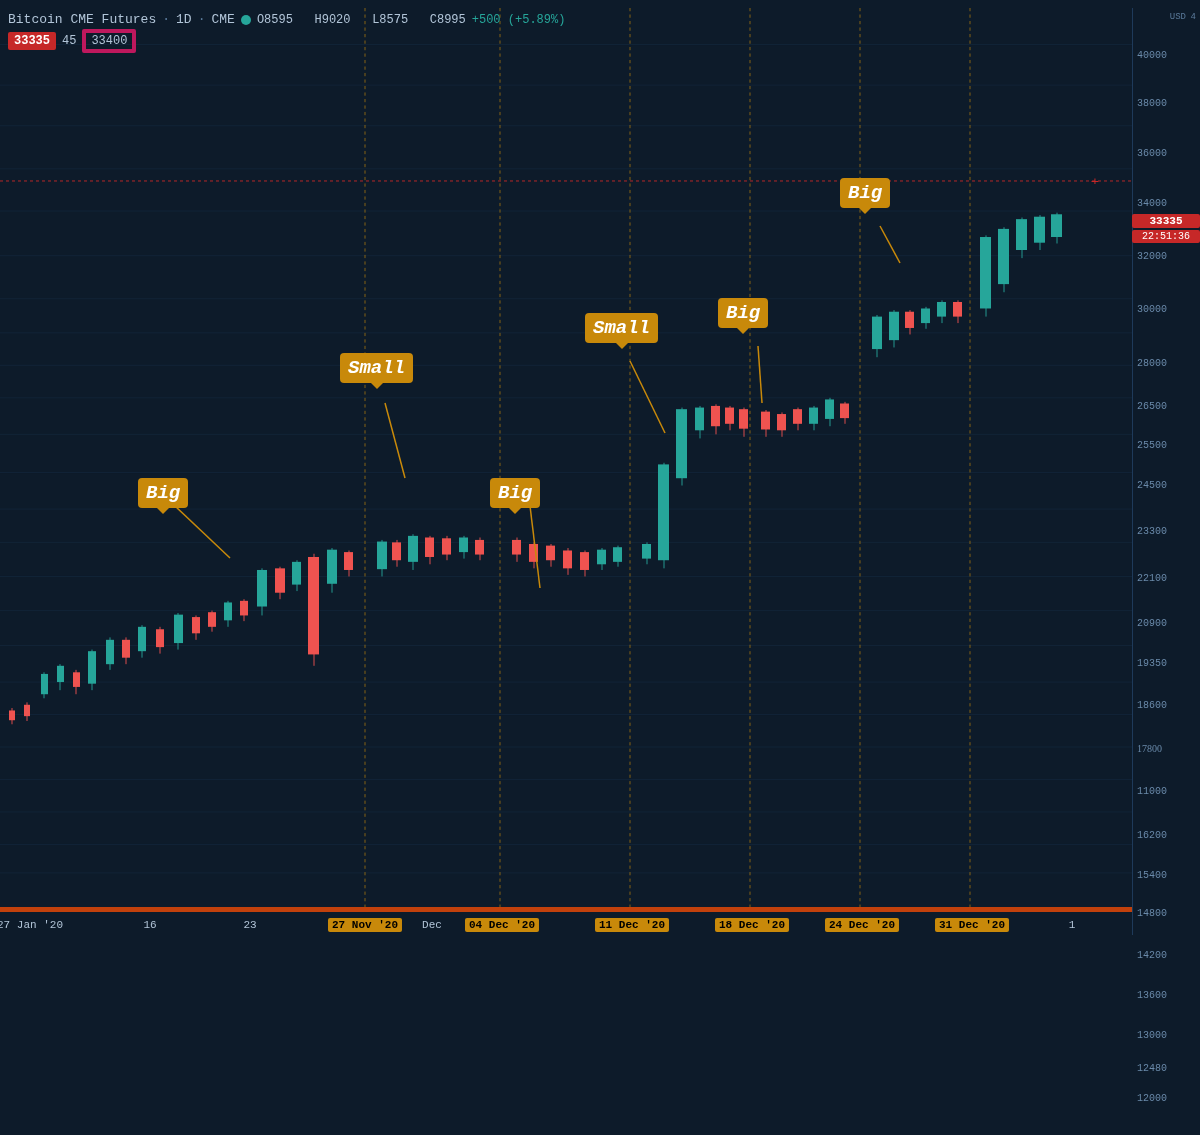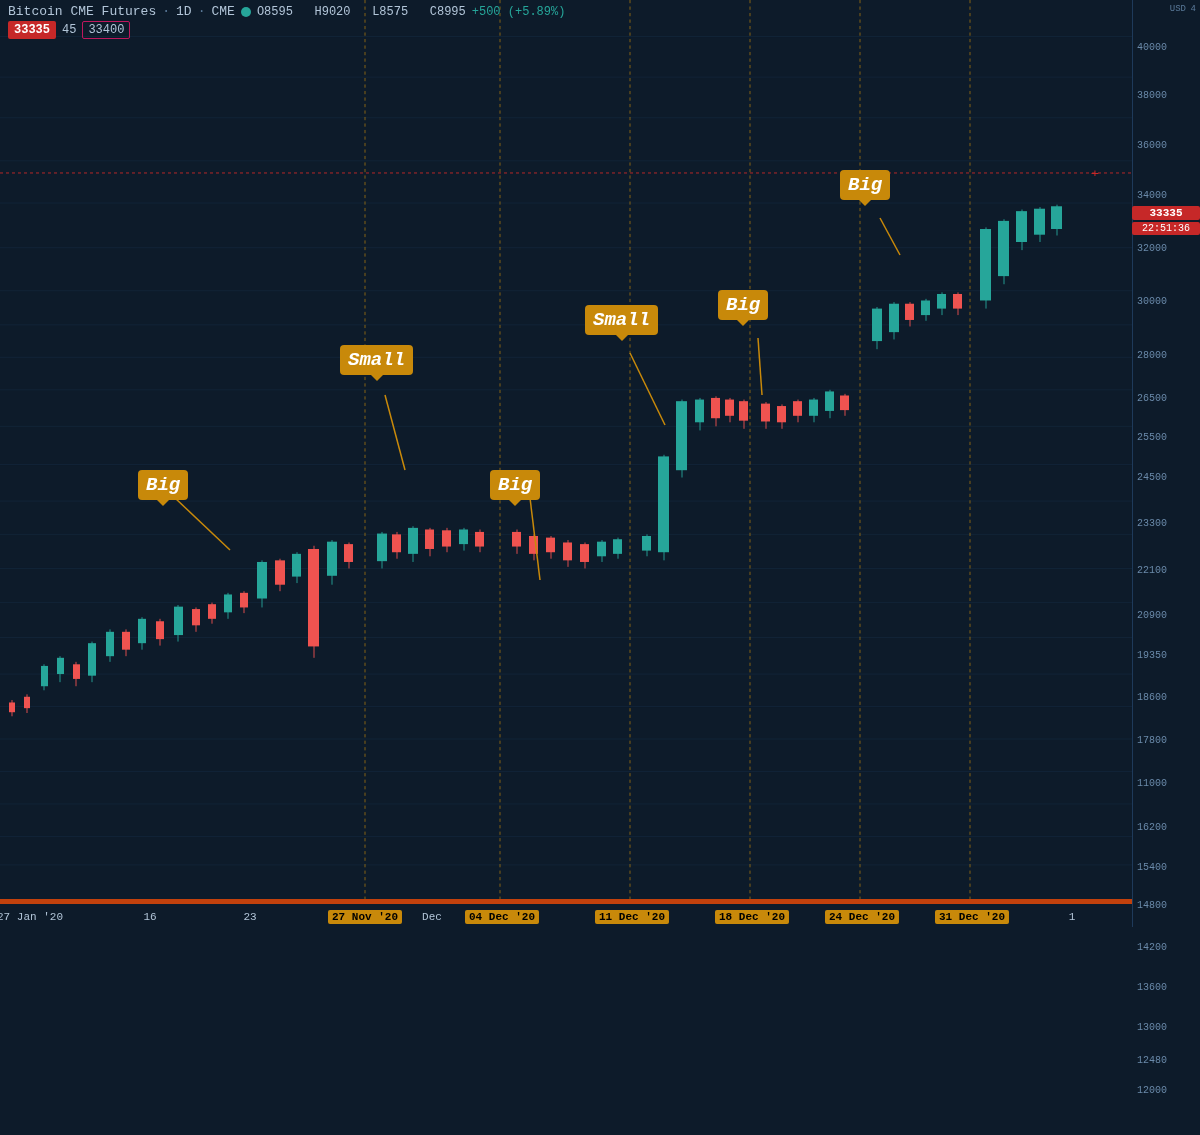--- a/index.html
+++ b/index.html
@@ -10,20 +10,21 @@
       width: 1200px;
       height: 1135px;
       overflow: hidden;
       position: relative;
     }
     #chart-container {
       position: relative;
       width: 1200px;
       height: 927px;
       background: #0d1b2a;
+      margin-top: 8px;
     }
     #header {
       position: absolute;
       top: 0;
       left: 0;
       width: 100%;
       height: 60px;
       display: flex;
       align-items: flex-start;
       padding: 4px 8px;
@@ -71,21 +72,21 @@
       padding: 2px 6px;
       font-size: 12px;
       font-weight: bold;
       border-radius: 2px;
     }
     .price-badge-small {
       color: #b2c5d8;
       font-size: 12px;
     }
     .price-badge-outline {
-      border: 1px solid #be185d;
+      border: 4px solid #be185d;
       color: #b2c5d8;
       padding: 1px 5px;
       font-size: 12px;
       border-radius: 2px;
     }
     
     #price-axis {
       position: absolute;
       right: 0;
       top: 0;
@@ -605,21 +606,21 @@
     <div style="position:absolute;top:296px;left:4px;" class="price-label">30000</div>
     <div style="position:absolute;top:350px;left:4px;" class="price-label">28000</div>
     <div style="position:absolute;top:393px;left:4px;" class="price-label">26500</div>
     <div style="position:absolute;top:432px;left:4px;" class="price-label">25500</div>
     <div style="position:absolute;top:472px;left:4px;" class="price-label">24500</div>
     <div style="position:absolute;top:518px;left:4px;" class="price-label">23300</div>
     <div style="position:absolute;top:565px;left:4px;" class="price-label">22100</div>
     <div style="position:absolute;top:610px;left:4px;" class="price-label">20900</div>
     <div style="position:absolute;top:650px;left:4px;" class="price-label">19350</div>
     <div style="position:absolute;top:692px;left:4px;" class="price-label">18600</div>
-    <div style="position:absolute;top:735px;left:4px;" class="price-label">17800</div>
+    <div style="position:absolute;top:735px;left:4px;font-family:Liberation Serif, serif;" class="price-label">17800</div>
     <div style="position:absolute;top:778px;left:4px;" class="price-label">11000</div>
     <div style="position:absolute;top:822px;left:4px;" class="price-label">16200</div>
     <div style="position:absolute;top:862px;left:4px;" class="price-label">15400</div>
     <div style="position:absolute;top:900px;left:4px;" class="price-label">14800</div>
     <div style="position:absolute;top:942px;left:4px;" class="price-label">14200</div>
     <div style="position:absolute;top:982px;left:4px;" class="price-label">13600</div>
     <div style="position:absolute;top:1022px;left:4px;" class="price-label">13000</div>
     <div style="position:absolute;top:1055px;left:4px;" class="price-label">12480</div>
     <div style="position:absolute;top:1085px;left:4px;" class="price-label">12000</div>
 

